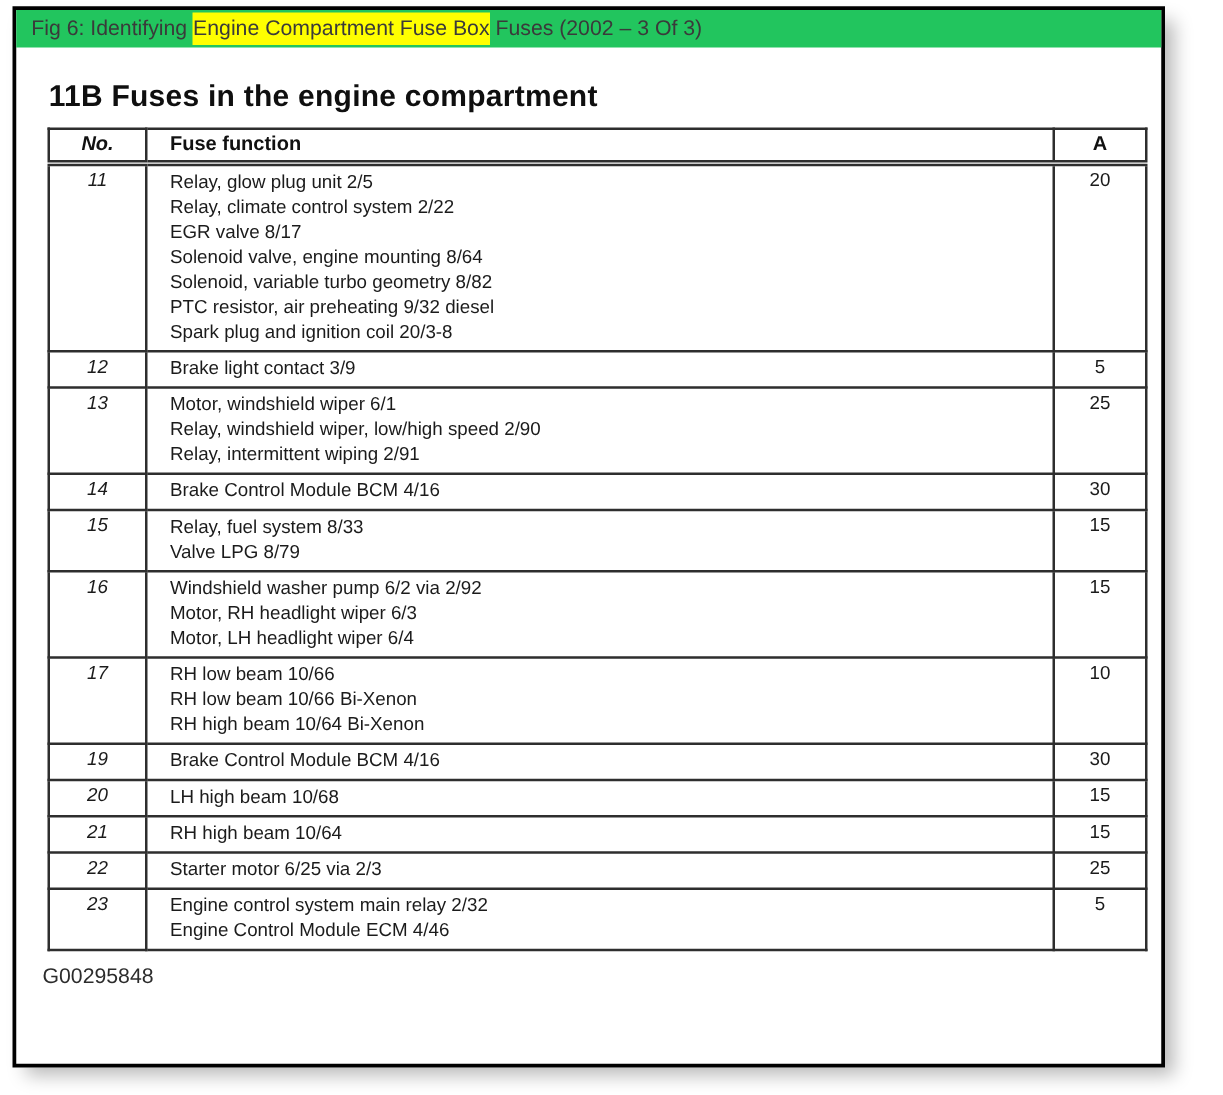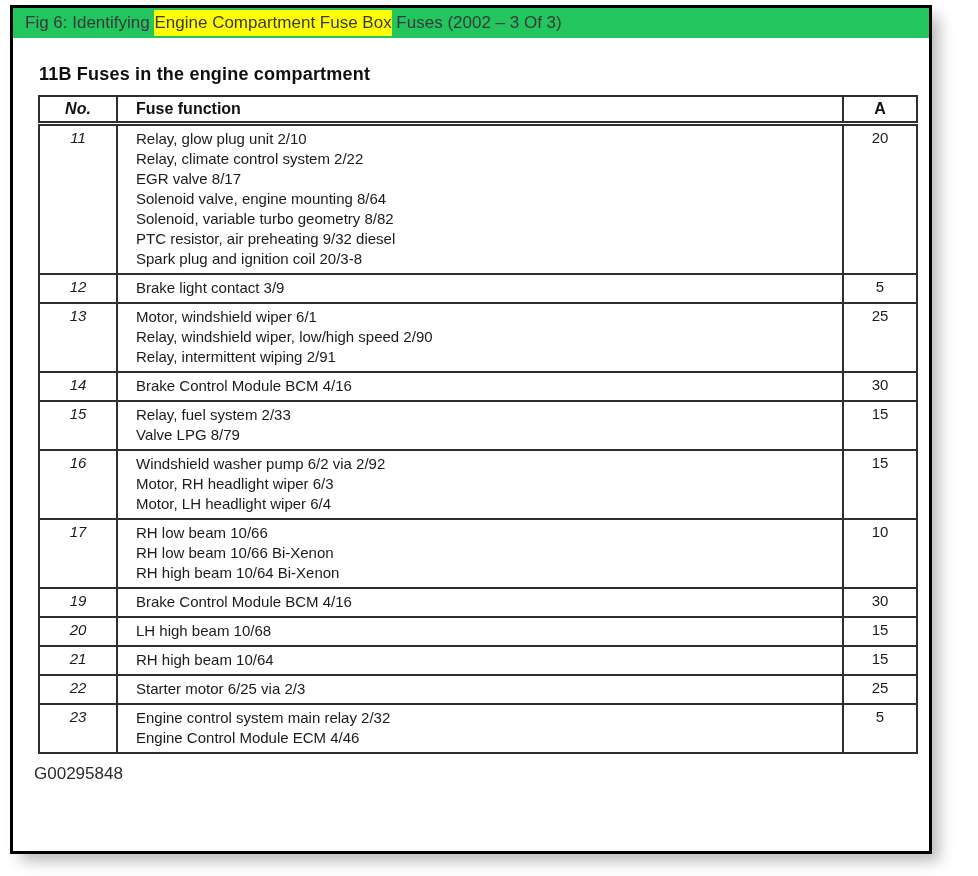--- a/index.html
+++ b/index.html
@@ -36,21 +36,21 @@
   .caption-bar .hl {
     background: #ffff00;
     padding: 3px 0;
   }
   .content {
     padding-left: 25px;
     padding-right: 16px;
   }
   .section-heading {
     margin: 26px 0 10px 1px;
-    font-size: 18px;
+    font-size: 24px;
     font-weight: bold;
     color: #0f0f0f;
     letter-spacing: 0.2px;
   }
   table.fuse-table {
     width: 880px;
     border-collapse: collapse;
     table-layout: fixed;
     font-size: 15px;
     color: #1b1b1b;
@@ -98,21 +98,21 @@
         <tr>
           <th class="col-no">No.</th>
           <th class="h-fn">Fuse function</th>
           <th class="col-amp">A</th>
         </tr>
       </thead>
       <tbody>
           <tr>
             <td class="col-no">11</td>
             <td class="col-fn">
-              <div class="fn-line">Relay, glow plug unit 2/10</div>
+              <div class="fn-line">Relay, glow plug unit 2/5</div>
               <div class="fn-line">Relay, climate control system 2/22</div>
               <div class="fn-line">EGR valve 8/17</div>
               <div class="fn-line">Solenoid valve, engine mounting 8/64</div>
               <div class="fn-line">Solenoid, variable turbo geometry 8/82</div>
               <div class="fn-line">PTC resistor, air preheating 9/32 diesel</div>
               <div class="fn-line">Spark plug and ignition coil 20/3-8</div>
             </td>
             <td class="col-amp">20</td>
           </tr>
           <tr>
@@ -134,21 +134,21 @@
           <tr>
             <td class="col-no">14</td>
             <td class="col-fn">
               <div class="fn-line">Brake Control Module BCM 4/16</div>
             </td>
             <td class="col-amp">30</td>
           </tr>
           <tr>
             <td class="col-no">15</td>
             <td class="col-fn">
-              <div class="fn-line">Relay, fuel system 2/33</div>
+              <div class="fn-line">Relay, fuel system 8/33</div>
               <div class="fn-line">Valve LPG 8/79</div>
             </td>
             <td class="col-amp">15</td>
           </tr>
           <tr>
             <td class="col-no">16</td>
             <td class="col-fn">
               <div class="fn-line">Windshield washer pump 6/2 via 2/92</div>
               <div class="fn-line">Motor, RH headlight wiper 6/3</div>
               <div class="fn-line">Motor, LH headlight wiper 6/4</div>

